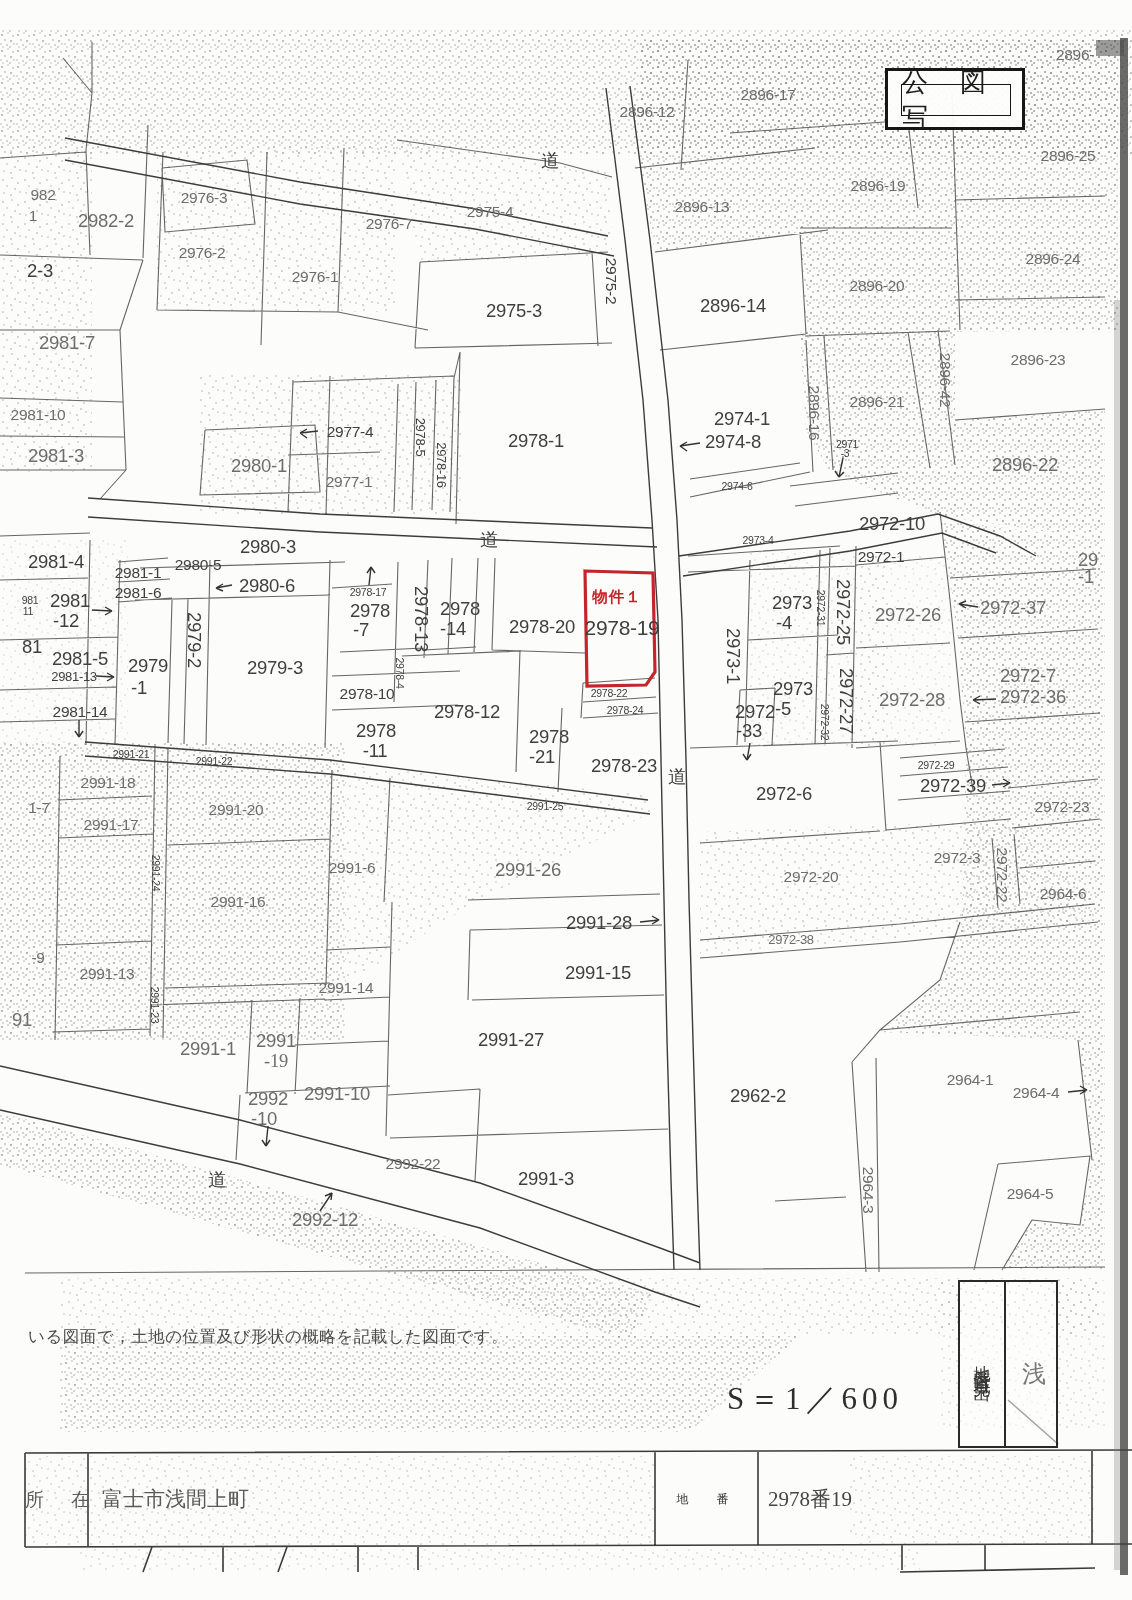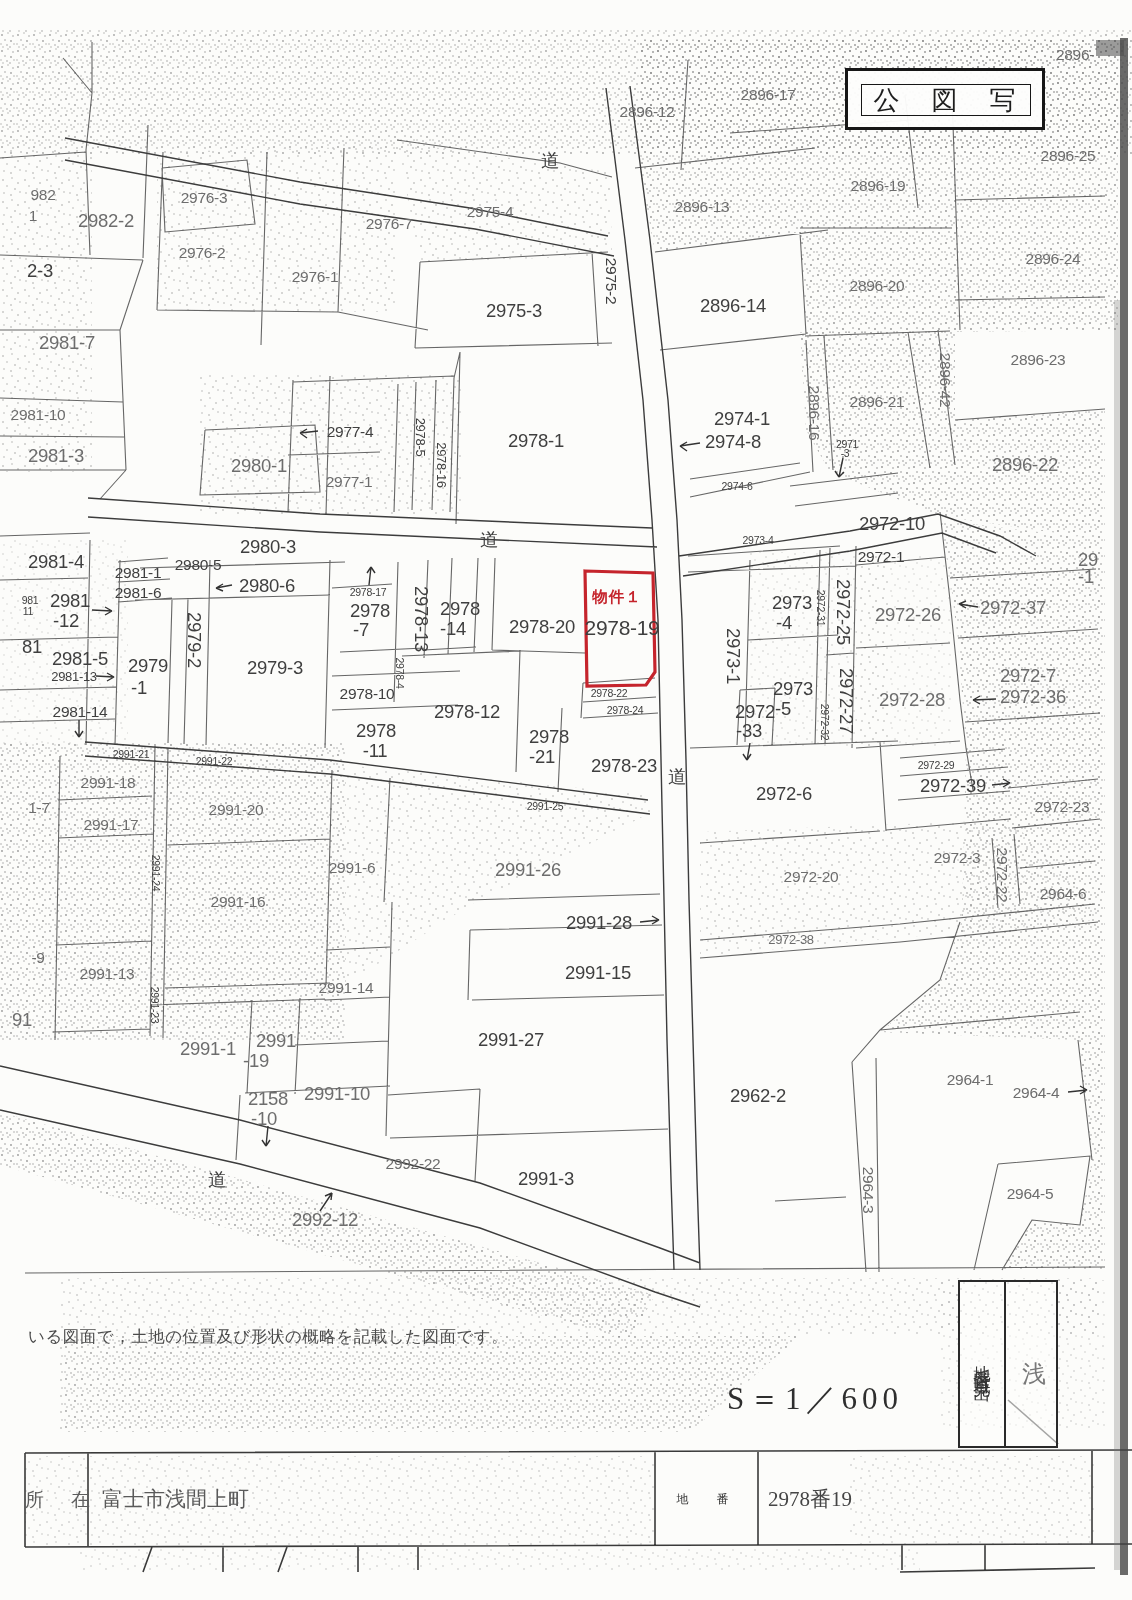--- a/index.html
+++ b/index.html
@@ -7,21 +7,21 @@
         font-family:"Liberation Sans",sans-serif;}
   svg.map{position:absolute;left:0;top:0;}
   .labels{position:absolute;left:0;top:0;width:100%;height:100%;pointer-events:none;}
   .lbl{position:absolute;transform:translate(-50%,-50%);white-space:nowrap;color:#3f3f3f;
        letter-spacing:-0.3px;line-height:1;font-weight:500;}
   .lbl.rot{transform:translate(-50%,-50%) rotate(90deg);}
   .s-xl{font-size:21px;}.s-l{font-size:18.5px;}.s-m{font-size:15.5px;}
   .s-s{font-size:13px;}.s-xs{font-size:10.5px;}
   .lbl.lt{color:#6d6d6d;}
   .lbl.red{color:#c5242c;font-weight:700;letter-spacing:1px;}
-  .title-box{position:absolute;left:845px;top:68px;width:200px;height:62px;border:3px solid #161616;
+  .title-box{position:absolute;left:885px;top:68px;width:140px;height:62px;border:3px solid #161616;
              background:rgba(253,253,252,.96);padding:13px;box-sizing:border-box;}
   .title-inner{width:100%;height:100%;border:1px solid #161616;display:flex;align-items:center;
                justify-content:center;font-family:"Liberation Serif",serif;font-size:26px;
                letter-spacing:3px;color:#1d1d1d;}
   .note{position:absolute;font-family:"Liberation Serif",serif;font-size:16.5px;color:#4b4b4b;
         letter-spacing:.5px;white-space:nowrap;}
   .note1{left:28px;top:1304px;}
   .note2{left:28px;top:1326px;}
   .scale{position:absolute;left:700px;top:1378px;width:230px;text-align:center;
          font-family:"Liberation Serif",serif;font-size:31px;color:#2e2e2e;letter-spacing:5px;
@@ -313,22 +313,22 @@
       <div class="lbl s-s lt" style="left: 791px; top: 939px;">2972-38</div>
       <div class="lbl s-m lt" style="left: 107px; top: 974px;">2991-13</div>
       <div class="lbl s-l" style="left: 598px; top: 973px;">2991-15</div>
       <div class="lbl s-xs rot" style="left: 155px; top: 1005px;">2991-23</div>
       <div class="lbl s-m lt" style="left: 346px; top: 988px;">2991-14</div>
       <div class="lbl s-m lt" style="left: 38px; top: 958px;">-9</div>
       <div class="lbl s-l" style="left: 511px; top: 1040px;">2991-27</div>
       <div class="lbl s-l lt" style="left: 22px; top: 1020px;">91</div>
       <div class="lbl s-l lt" style="left: 208px; top: 1049px;">2991-1</div>
       <div class="lbl s-l lt" style="left: 276px; top: 1041px;">2991</div>
-      <div class="lbl s-l lt" style="left: 256px; top: 1061px;">-19</div>
-      <div class="lbl s-l lt" style="left: 268px; top: 1099px;">2158</div>
+      <div class="lbl s-l lt" style="left: 276px; top: 1061px; font-family: Liberation Serif, serif;">-19</div>
+      <div class="lbl s-l lt" style="left: 268px; top: 1099px;">2992</div>
       <div class="lbl s-l lt" style="left: 264px; top: 1119px;">-10</div>
       <div class="lbl s-l lt" style="left: 337px; top: 1094px;">2991-10</div>
       <div class="lbl s-l" style="left: 758px; top: 1096px;">2962-2</div>
       <div class="lbl s-m lt" style="left: 970px; top: 1080px;">2964-1</div>
       <div class="lbl s-m lt" style="left: 1036px; top: 1093px;">2964-4</div>
       <div class="lbl s-m lt" style="left: 413px; top: 1164px;">2992-22</div>
       <div class="lbl s-m rot lt" style="left: 868px; top: 1190px;">2964-3</div>
       <div class="lbl s-l" style="left: 217px; top: 1180px;">道</div>
       <div class="lbl s-l" style="left: 546px; top: 1179px;">2991-3</div>
       <div class="lbl s-m lt" style="left: 1030px; top: 1194px;">2964-5</div>

